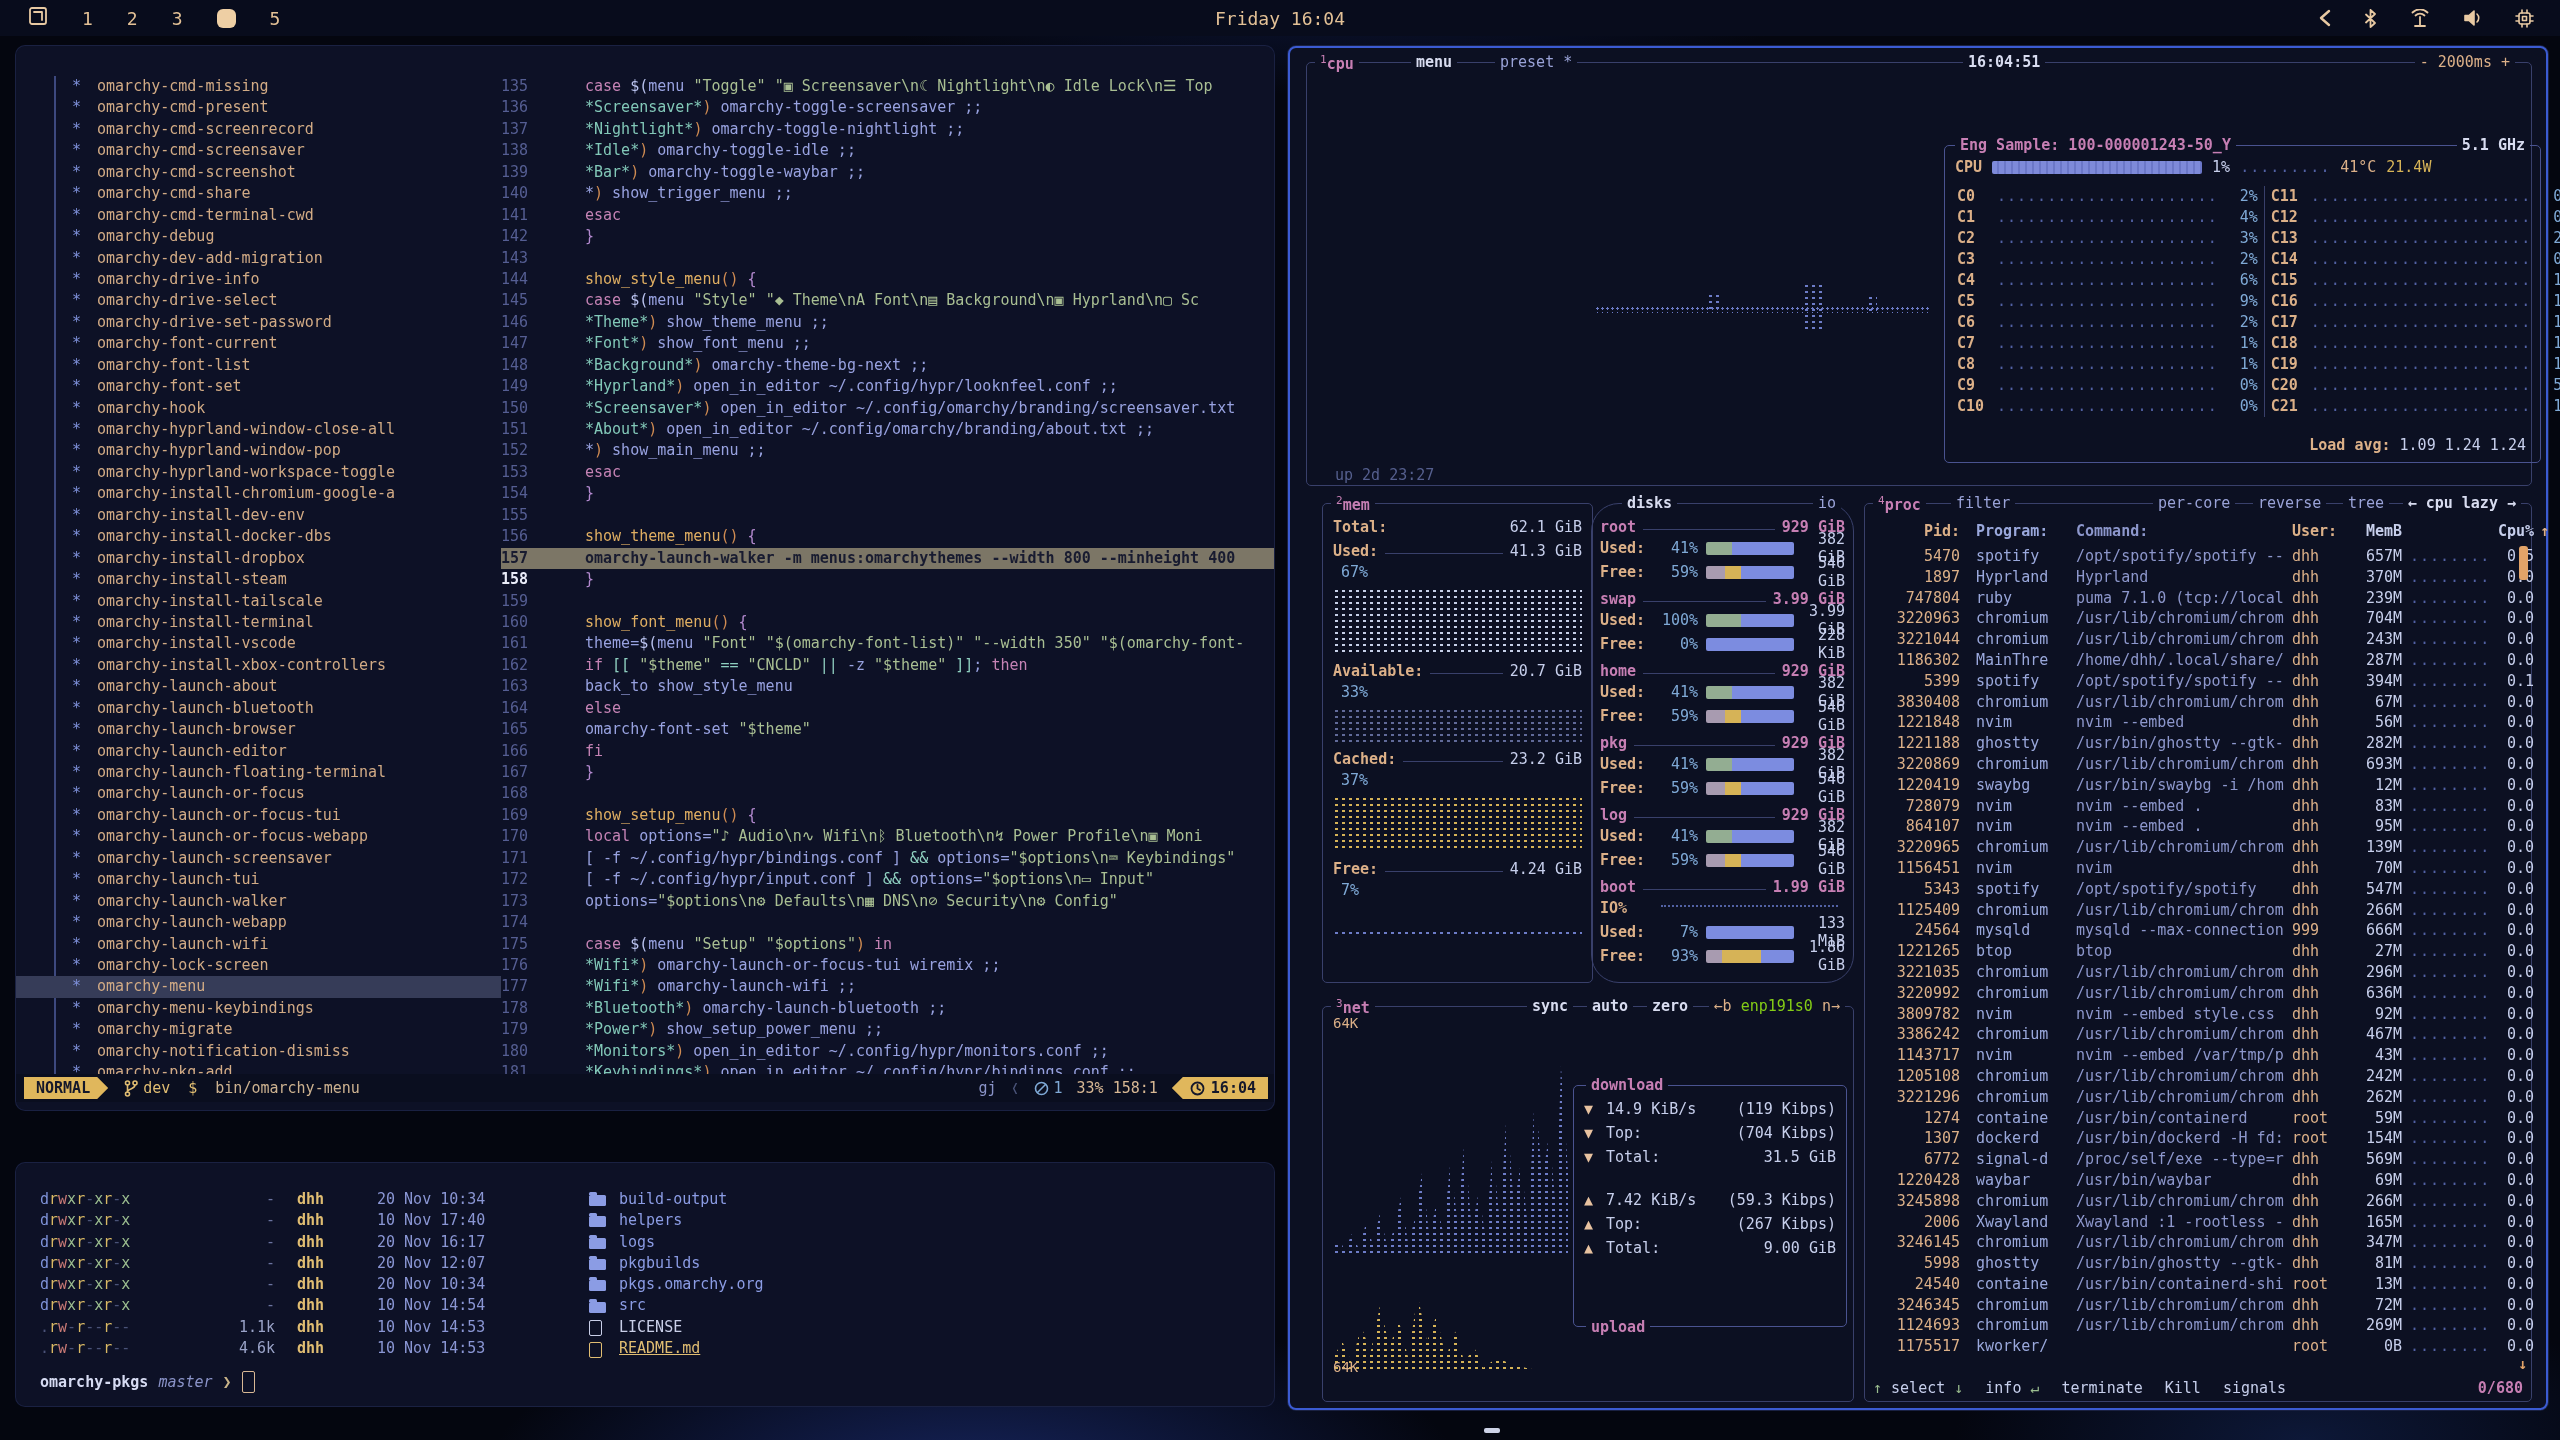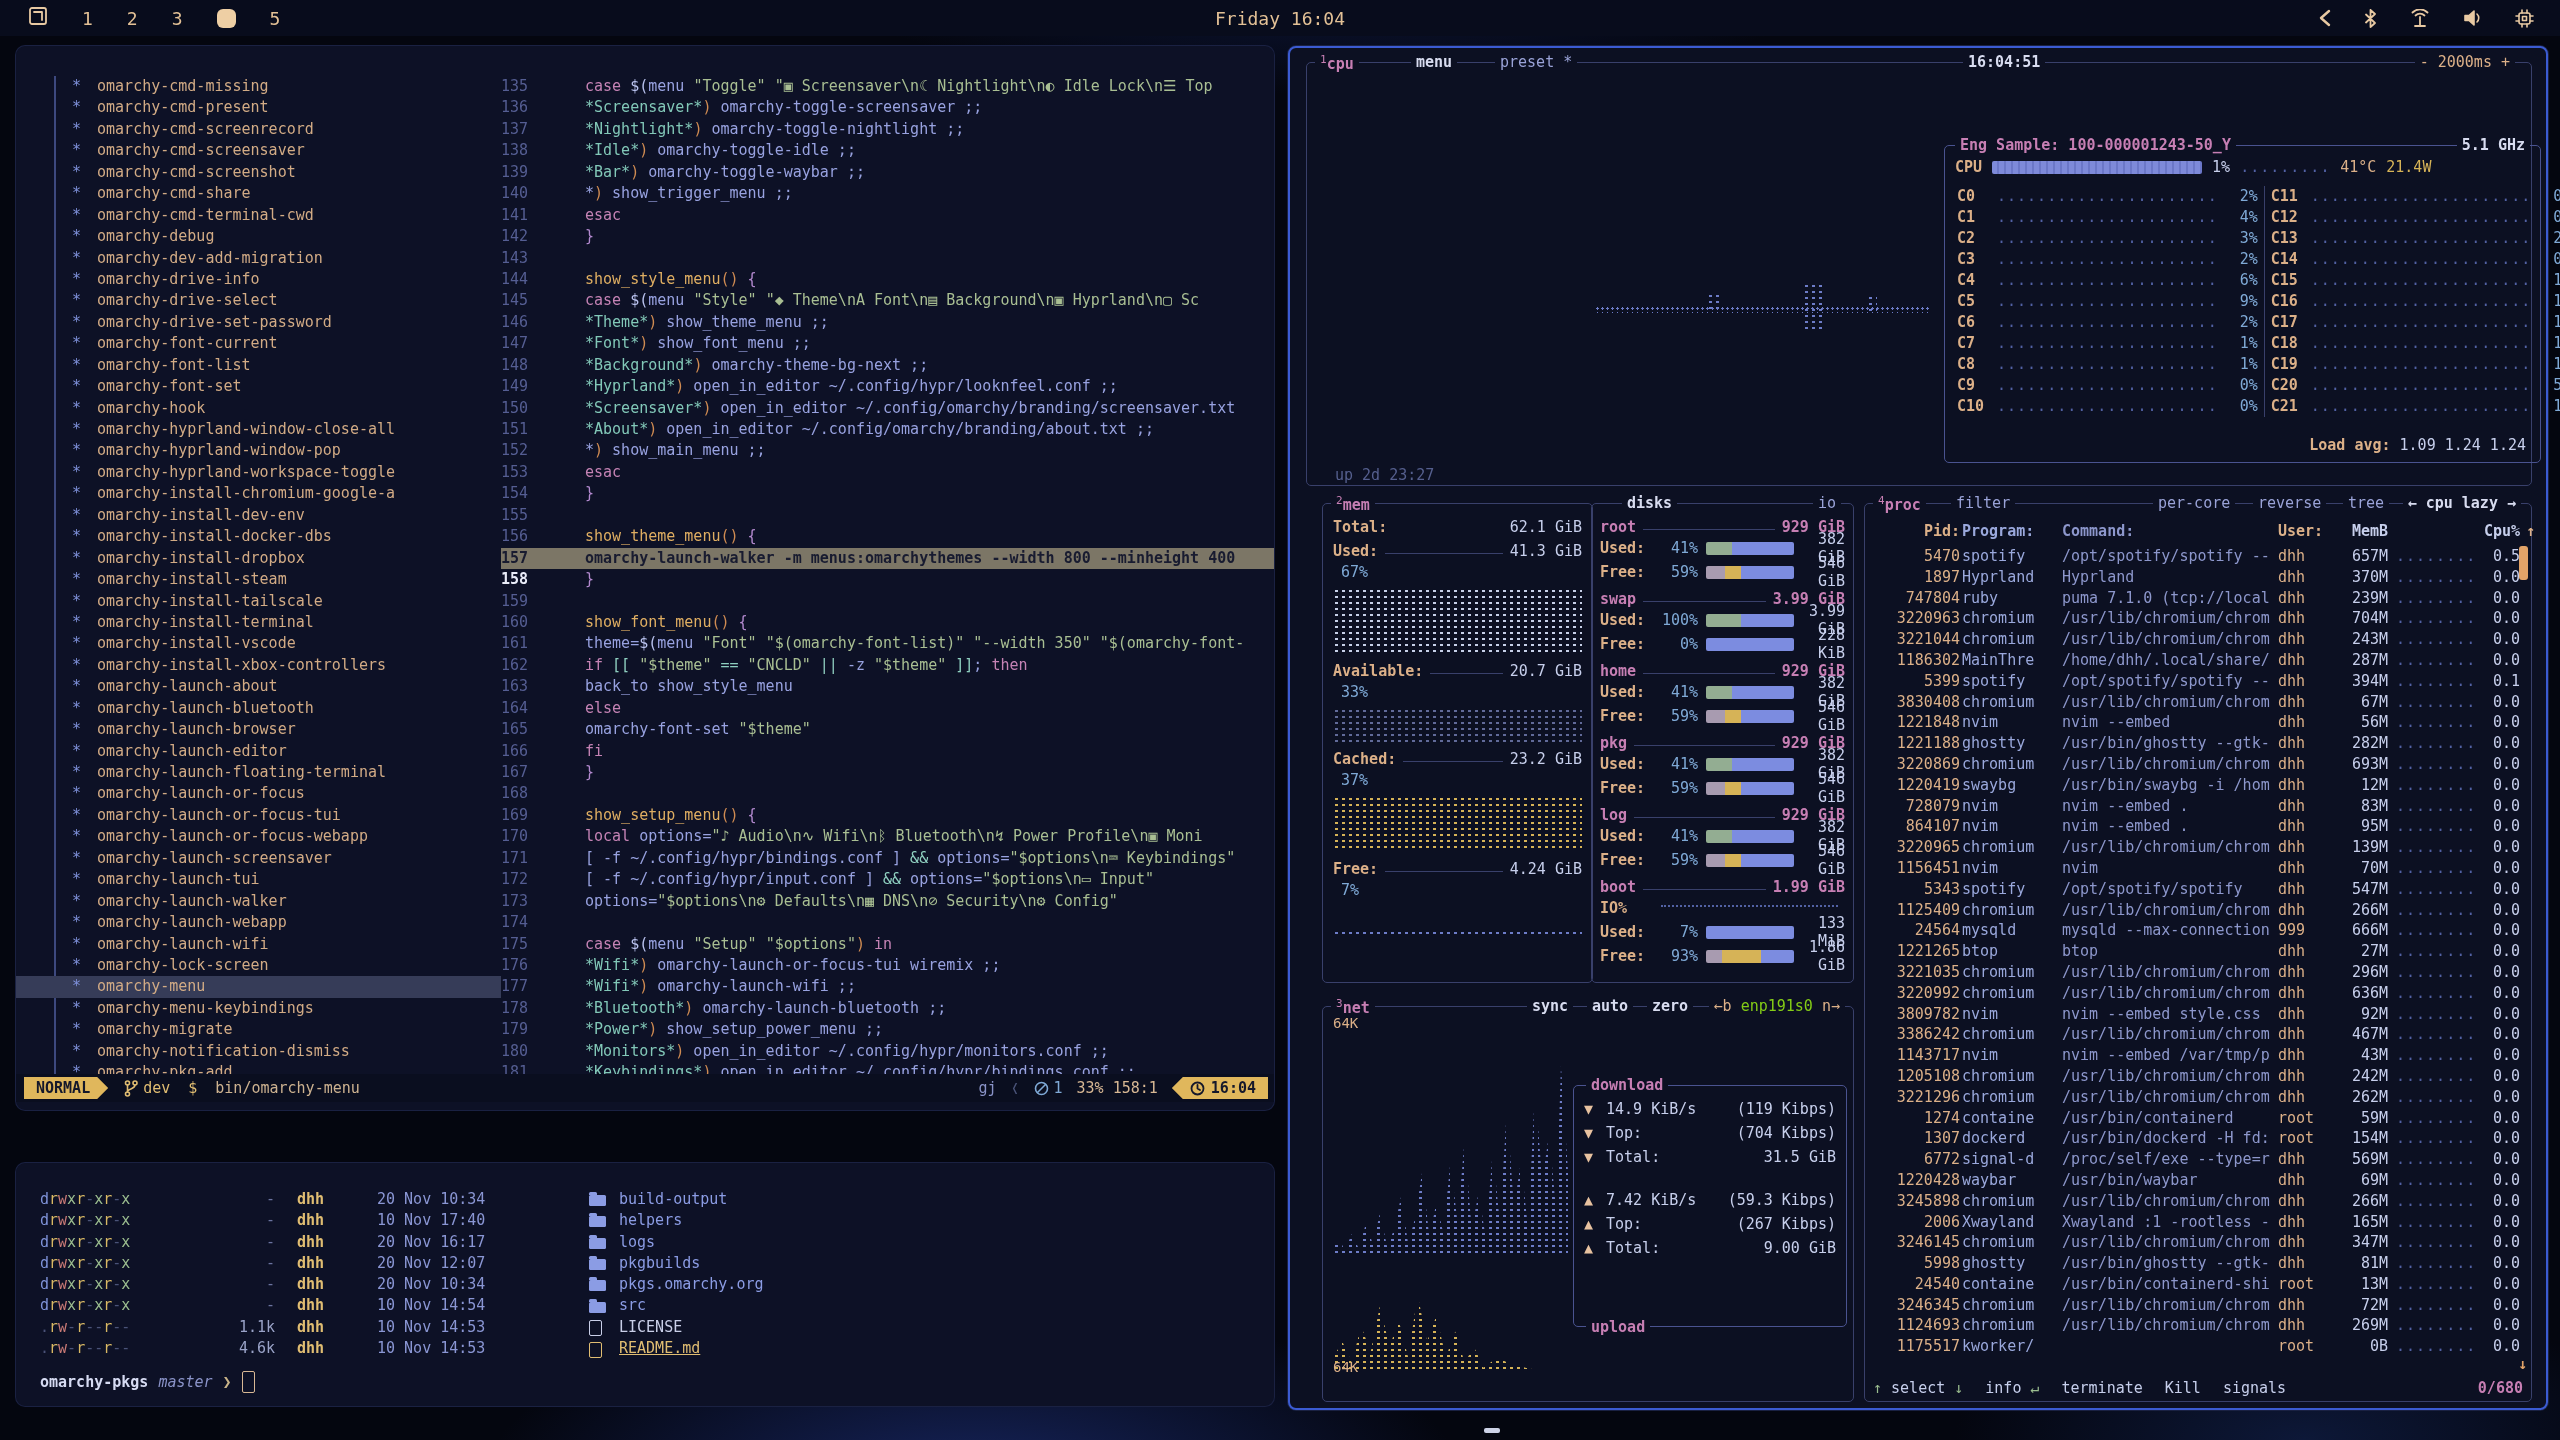--- a/index.html
+++ b/index.html
@@ -98,21 +98,21 @@
   #loadavg{position:absolute;right:14px;bottom:8px;font-size:15px;}
   #uptime{position:absolute;left:28px;top:403px;color:#555f8e;}
   
   #membox{left:32px;top:455px;width:269px;height:478px;}
   .memkv{display:flex;align-items:flex-end;height:24px;padding:0 10px;font-size:15px;}
   .memkv .ml{color:#dcb088;font-weight:bold;} .memkv .mv{color:#c7cfec;}
   .mempct{height:24px;line-height:24px;padding-left:18px;color:#7fa9d6;font-size:15px;}
   .memgraph{margin:4px 10px 2px 10px;}
   .g-used{color:#c6d0e8;} .g-avail{color:#7d88c0;opacity:.75;} .g-cached{color:#d6b357;} .g-free{color:#6d7cc8;}
   
-  #diskbox{left:301px;top:455px;width:261px;height:478px;}
+  #diskbox{left:301px;top:455px;width:261px;height:478px;border-radius:28px;}
   .dhdr{display:flex;align-items:flex-end;height:24px;padding:0 8px;color:#c77fb4;font-weight:bold;font-size:15px;}
   .drow{display:flex;align-items:center;height:24px;padding:0 8px;font-size:15px;}
   .drow .dl{width:54px;color:#dcb088;font-weight:bold;}
   .drow .dp{width:44px;text-align:right;color:#7fa9d6;}
   .dbar{width:88px;height:13px;border-radius:2px;margin:0 8px;display:flex;overflow:hidden;}
   .dbar i{display:block;height:100%;}
   .sg{background:#93ad92;} .sb{background:#7c8ce0;} .sy{background:#d6b357;} .sm{background:#a89bb0;}
   .drow .dv{flex:1;text-align:right;color:#c7cfec;}
   
   #netbox{left:32px;top:958px;width:530px;height:394px;}
@@ -123,21 +123,21 @@
     clip-path:polygon(0% 100%,0% 85%,4% 70%,8% 90%,12% 55%,16% 80%,20% 35%,24% 75%,28% 50%,32% 85%,36% 25%,40% 70%,44% 45%,48% 85%,52% 60%,56% 90%,60% 75%,64% 95%,70% 85%,76% 92%,84% 96%,92% 98%,100% 100%);}
   #net-sub{position:absolute;left:250px;top:78px;width:272px;height:240px;border:1px solid #4a5390;border-radius:5px;}
   .nrow{position:absolute;left:10px;right:10px;display:flex;font-size:15px;}
   .nrow .na{color:#e8c2a0;width:22px;} .nrow .nl{color:#c7cfec;} .nrow .nv{margin-left:auto;color:#c7cfec;}
   
   #procbox{left:574px;top:455px;width:666px;height:897px;}
   #prochdr{position:absolute;left:0;top:18px;right:0;display:flex;font-size:15px;font-weight:bold;color:#c7cfec;}
   #procrows{position:absolute;left:0;top:42px;right:0;}
   .prow{display:flex;height:20.8px;line-height:20.8px;font-size:15px;white-space:nowrap;}
   .c-pid{width:95px;text-align:right;color:#dcb088;flex:none;}
-  .c-prog{width:96px;margin-left:2px;color:#9aa8dc;flex:none;overflow:hidden;}
+  .c-prog{width:96px;margin-left:16px;color:#9aa8dc;flex:none;overflow:hidden;}
   .c-cmd{width:212px;margin-left:4px;color:#8d97cc;flex:none;overflow:hidden;}
   .c-user{width:52px;margin-left:4px;color:#dcb088;flex:none;}
   .c-mem{width:58px;text-align:right;color:#c7cfec;flex:none;}
   .c-dots{width:82px;margin-left:8px;overflow:hidden;color:#5261a4;letter-spacing:1px;flex:none;}
   .c-cpu{width:42px;text-align:right;color:#c7cfec;flex:none;}
   #procfoot{position:absolute;left:8px;right:8px;bottom:4px;display:flex;align-items:center;font-size:15px;color:#c7cfec;}
   #procfoot .pk{color:#9bbd8f;} #procfoot .pitem{margin-right:22px;}
   #procfoot .pcount{margin-left:auto;color:#c77fb4;font-weight:bold;}
   #scrollthumb{position:absolute;right:3px;top:42px;width:9px;height:34px;background:#e2a368;border-radius:3px;}
   #scrolldown{position:absolute;right:4px;bottom:28px;color:#e2a368;font-weight:bold;}

